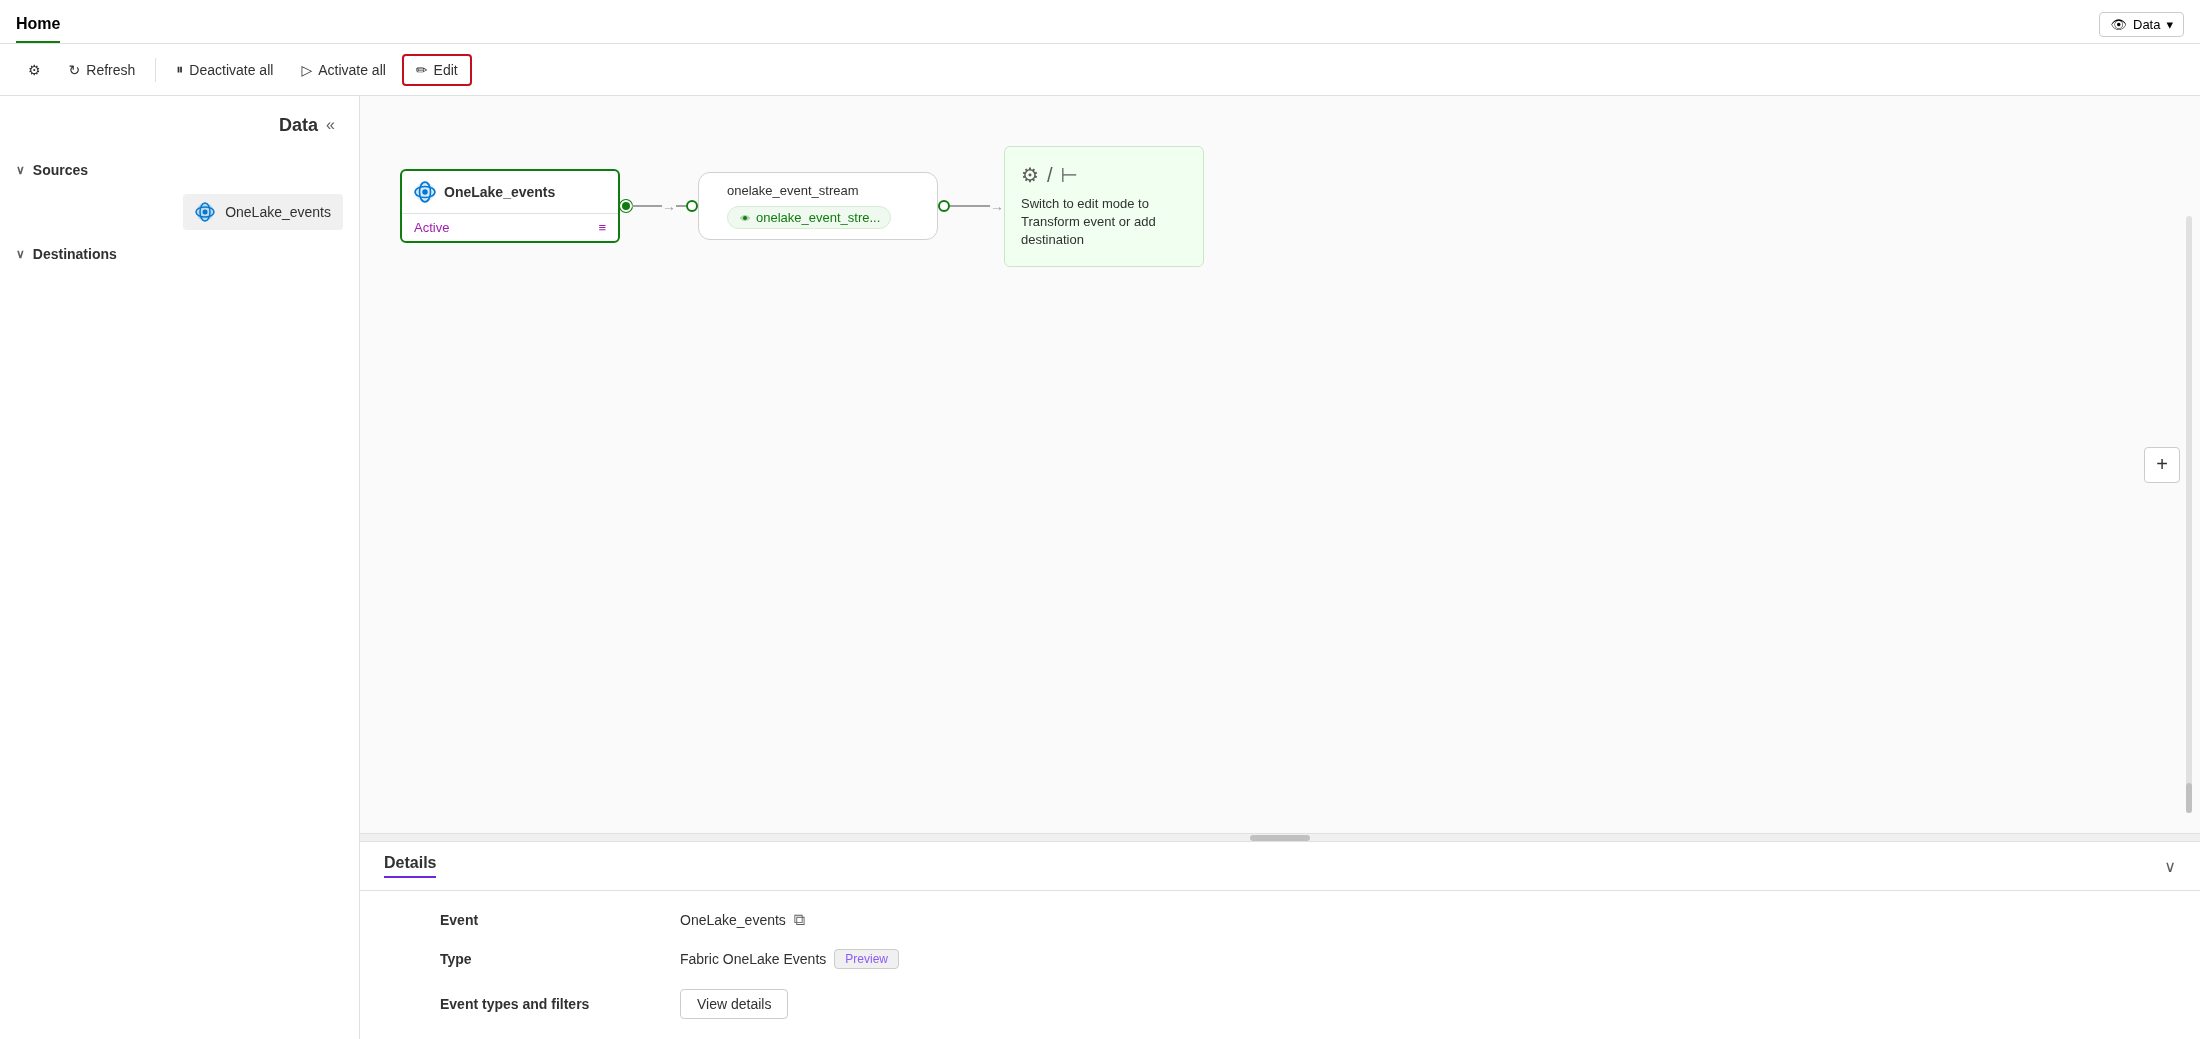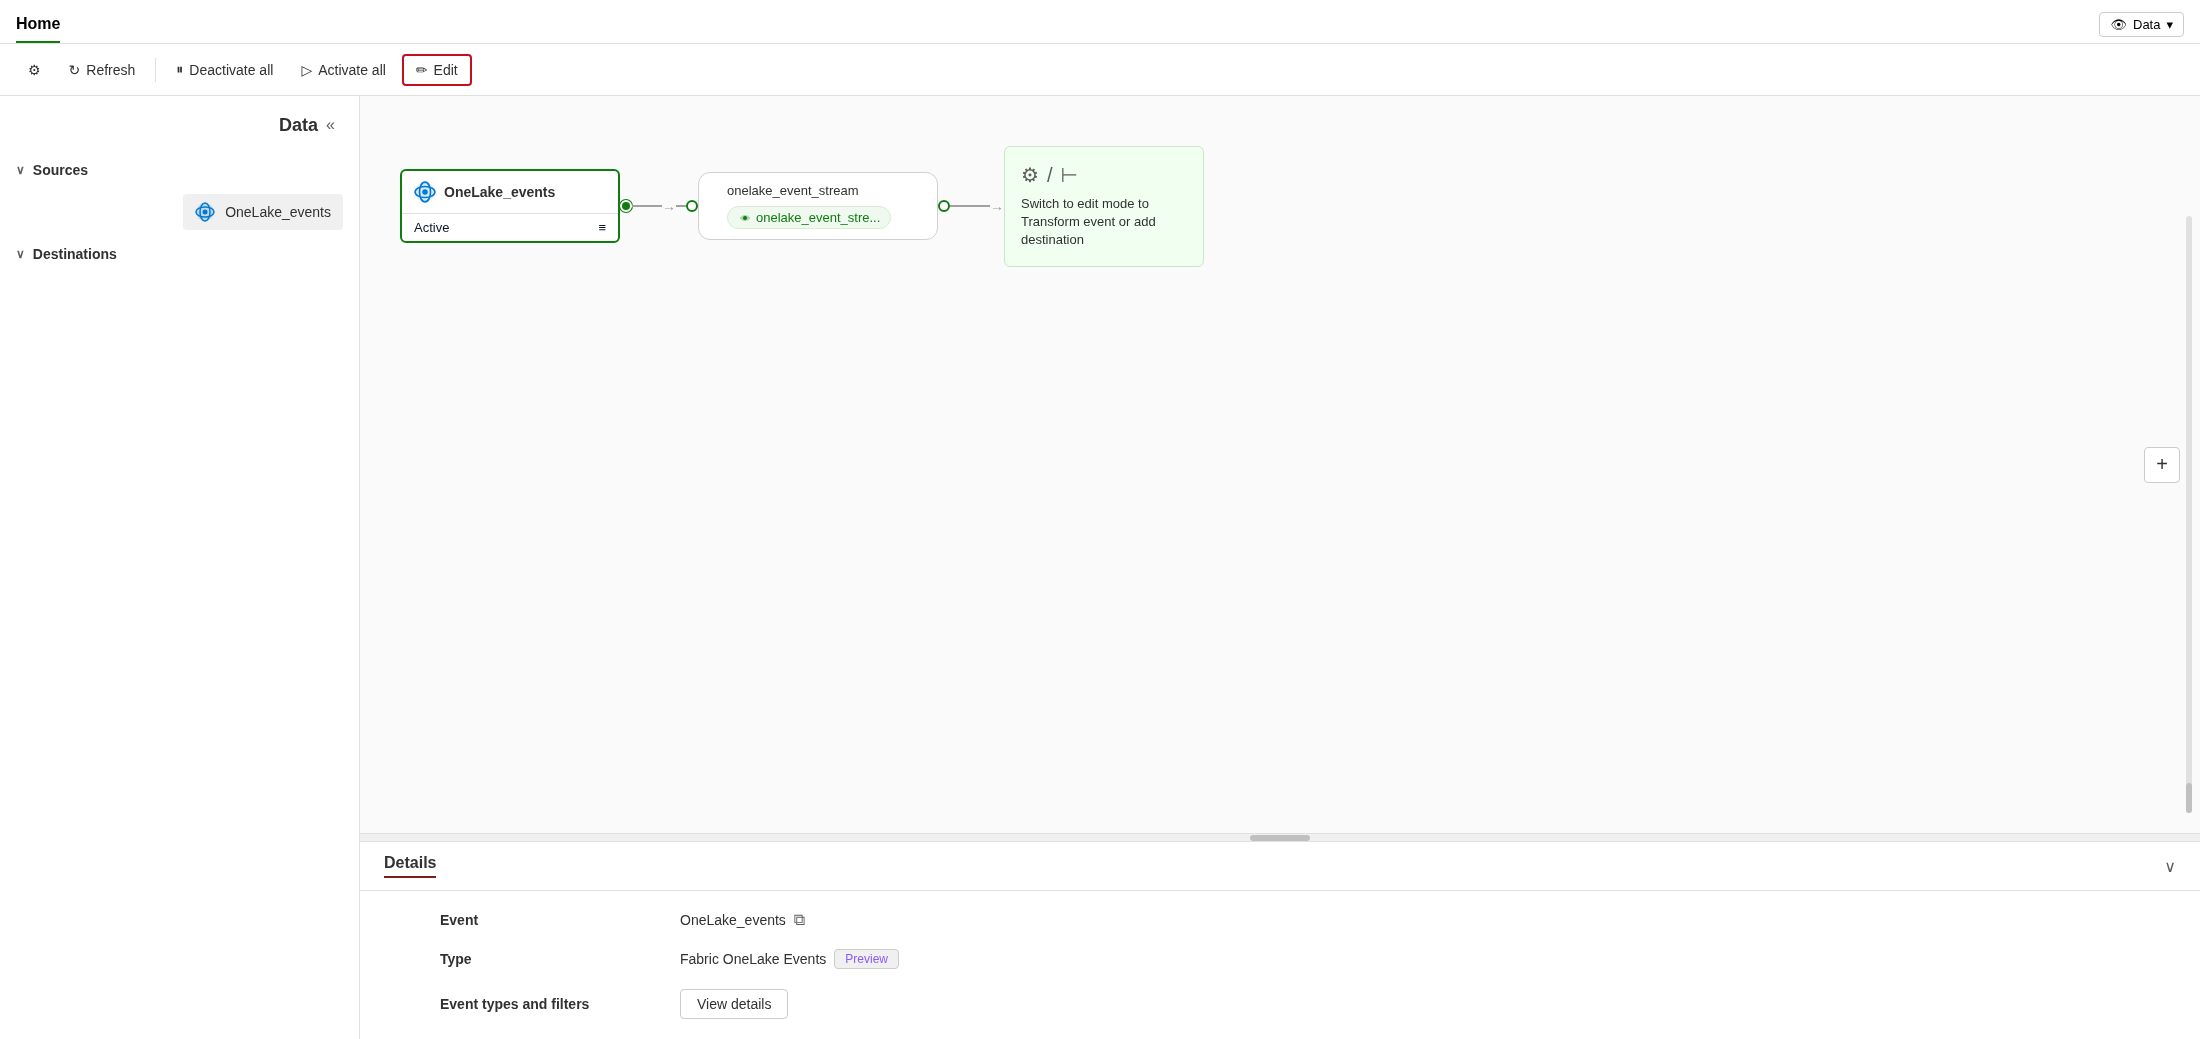--- a/index.html
+++ b/index.html
@@ -174,21 +174,21 @@
       padding: 10px 12px;
     }
     .source-node-title { font-weight: 600; font-size: 14px; }
     .source-node-footer {
       display: flex;
       align-items: center;
       justify-content: space-between;
       padding: 6px 12px;
       border-top: 1px solid #e0e0e0;
       font-size: 13px;
-      color: #0f172a;
+      color: #a21caf;
     }
     .dot {
       width: 12px;
       height: 12px;
       border-radius: 50%;
       background: #107c10;
       border: 2px solid #fff;
       box-shadow: 0 0 0 1px #107c10;
       flex-shrink: 0;
     }
@@ -306,21 +306,21 @@
       display: flex;
       align-items: center;
       justify-content: space-between;
       padding: 12px 24px;
       border-bottom: 1px solid #e0e0e0;
       cursor: pointer;
     }
     .details-title {
       font-size: 16px;
       font-weight: 600;
-      border-bottom: 2px solid #7f1d1d;
+      border-bottom: 2px solid #6d28d9;
       padding-bottom: 4px;
     }
     .details-chevron { font-size: 16px; color: #605e5c; }
     .details-content {
       padding: 20px 80px;
       display: grid;
       grid-template-columns: 240px 1fr;
       row-gap: 20px;
     }
     .detail-label {

